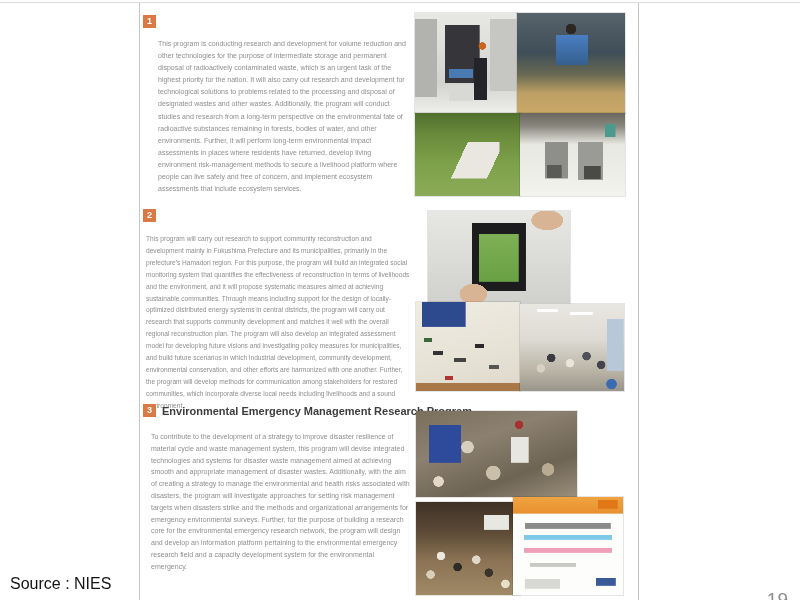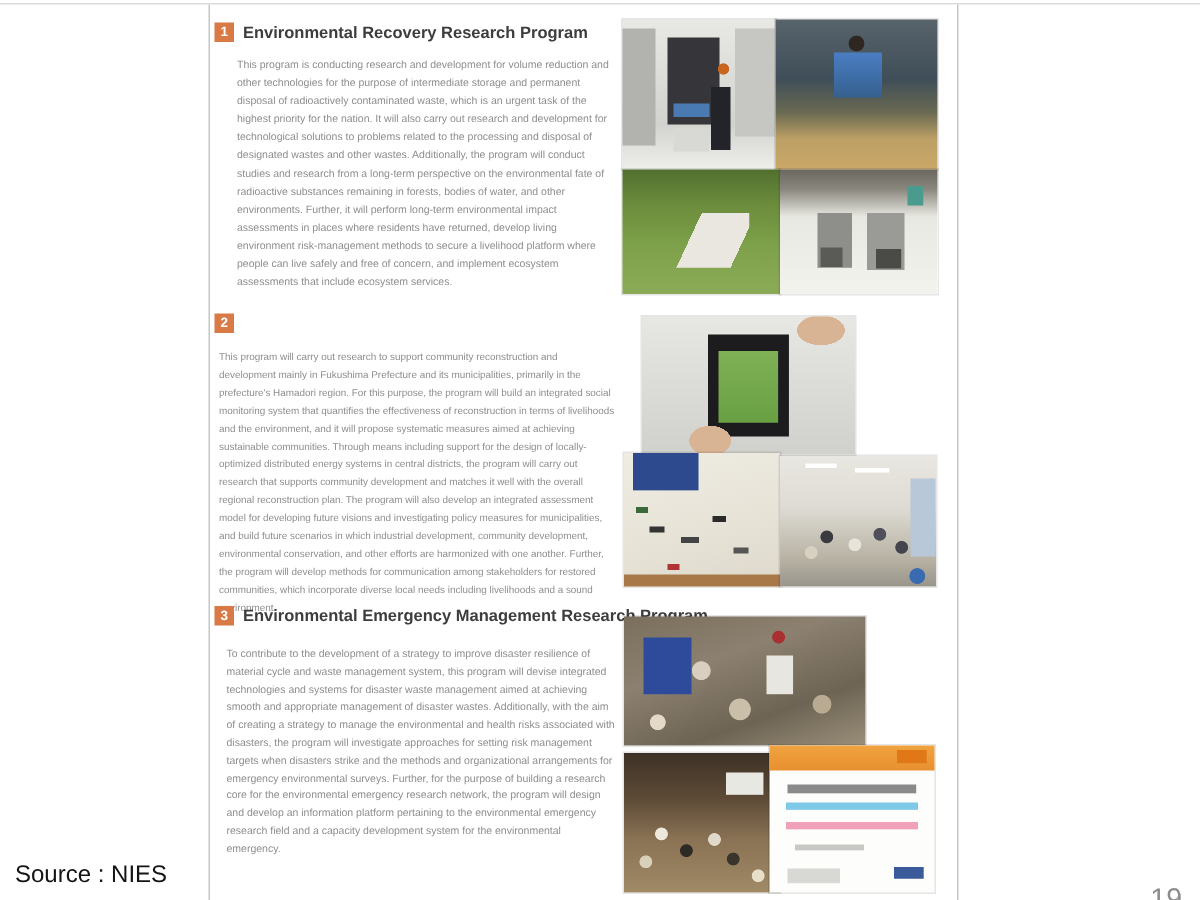--- a/index.html
+++ b/index.html
@@ -134,21 +134,20 @@
 </style>
 </head>
 <body>
 
 <div class="top-rule"></div>
 <div class="vline vline-left"></div>
 <div class="vline vline-right"></div>
 
 <div class="sec-head head-1">
   <span class="badge">1</span>
-  <h2 class="sec-title">Environmental Recovery Research Program</h2>
 </div>
 <p class="sec-body body-1">This program is conducting research and development for volume reduction and other technologies for the purpose of intermediate storage and permanent disposal of radioactively contaminated waste, which is an urgent task of the highest priority for the nation.  It will also carry out research and development for technological solutions to problems related to the processing and disposal of designated wastes and other wastes.  Additionally, the program will conduct studies and research from a long-term perspective on the environmental fate of radioactive substances remaining in forests, bodies of water, and other environments.  Further, it will perform long-term environmental impact assessments in places where residents have returned, develop living environment risk-management methods to secure a livelihood platform where people can live safely and free of concern, and implement ecosystem assessments that include ecosystem services.</p>
 <div class="collage collage-1">
   <div class="photo p1a"></div>
   <div class="photo p1b"></div>
   <div class="photo p1c"></div>
   <div class="photo p1d"></div>
 </div>
 
 <div class="sec-head head-2">

